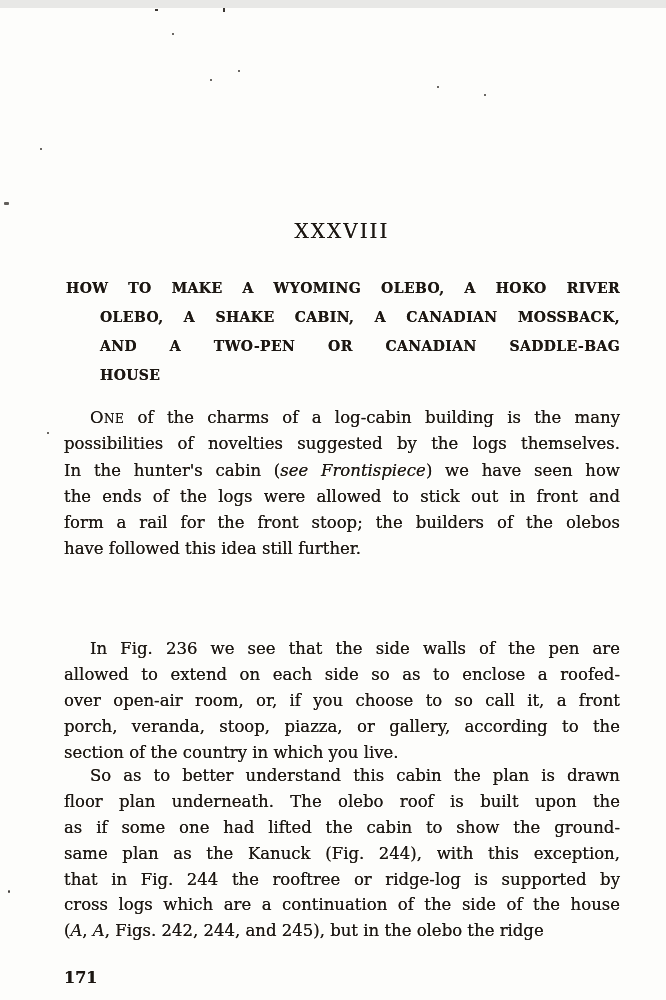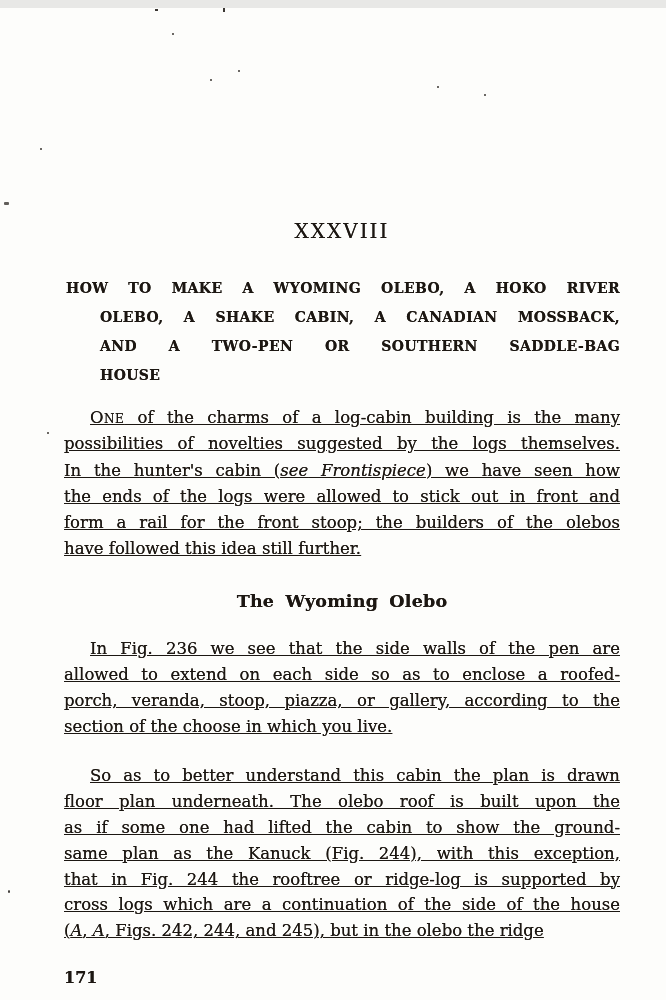--- a/index.html
+++ b/index.html
@@ -26,21 +26,21 @@
   .ct-indent { padding-left:34px; }
   .para {
     position:absolute; left:64px; width:556px; font-size:16.5px;
   }
   .p1 { top:397px; }
   .p1 .line { height:26.3px; line-height:26.3px; }
   .p2 { top:628px; }
   .p2 .line { height:25.9px; line-height:25.9px; }
   .p3 { top:755px; }
   .p3 .line { height:25.9px; line-height:25.9px; }
-  .line { text-align:justify; text-align-last:justify;text-decoration:underline; }
+  .line { text-align:justify; text-align-last:justify; }
   .line.end { text-align-last:left; }
   .indent1 { text-indent:26px; }
   .sc { font-variant:small-caps; letter-spacing:0.5px; }
   .it { font-style:italic; }
   .section-heading {
     position:absolute; top:583px; left:64px; width:556px;
     text-align:center; font-weight:bold; font-size:17.5px;
     word-spacing:5px; letter-spacing:0.2px;
   }
   .page-number {
@@ -52,40 +52,40 @@
 </head>
 <body>
 
 <div class="page">
 
   <div class="numeral">XXXVIII</div>
 
   <div class="chapter-title">
     <div class="ct-line ct-just">HOW TO MAKE A WYOMING OLEBO, A HOKO RIVER</div>
     <div class="ct-line ct-just ct-indent">OLEBO, A SHAKE CABIN, A CANADIAN MOSSBACK,</div>
-    <div class="ct-line ct-just ct-indent">AND A TWO-PEN OR SOUTHERN SADDLE-BAG</div>
+    <div class="ct-line ct-just ct-indent">AND A TWO-PEN OR CANADIAN SADDLE-BAG</div>
     <div class="ct-line ct-indent">HOUSE</div>
   </div>
 
   <div class="para p1">
     <div class="line indent1"><span class="sc">One</span><span> of the charms of a log-cabin building is the many</span></div>
     <div class="line">possibilities of novelties suggested by the logs themselves.</div>
     <div class="line"><span>In the hunter's cabin (</span><span class="it">see</span> <span class="it">Frontispiece</span><span>) we have seen how</span></div>
     <div class="line">the ends of the logs were allowed to stick out in front and</div>
     <div class="line">form a rail for the front stoop; the builders of the olebos</div>
     <div class="line end">have followed this idea still further.</div>
   </div>
 
-  <div class="section-heading">The Wyoming Olebo</div>
 
   <div class="para p2">
     <div class="line indent1">In Fig. 236 we see that the side walls of the pen are</div>
     <div class="line">allowed to extend on each side so as to enclose a roofed-</div>
+    <div class="line">over open-air room, or, if you choose to so call it, a front</div>
     <div class="line">porch, veranda, stoop, piazza, or gallery, according to the</div>
-    <div class="line end">section of the choose in which you live.</div>
+    <div class="line end">section of the country in which you live.</div>
   </div>
 
   <div class="para p3">
     <div class="line indent1">So as to better understand this cabin the plan is drawn</div>
     <div class="line">floor plan underneath.  The olebo roof is built upon the</div>
     <div class="line">as if some one had lifted the cabin to show the ground-</div>
     <div class="line">same plan as the Kanuck (Fig. 244), with this exception,</div>
     <div class="line">that in Fig. 244 the rooftree or ridge-log is supported by</div>
     <div class="line">cross logs which are a continuation of the side of the house</div>
     <div class="line end"><span>(</span><span class="it">A</span><span>, </span><span class="it">A</span><span>, Figs. 242, 244, and 245), but in the olebo the ridge</span></div>

